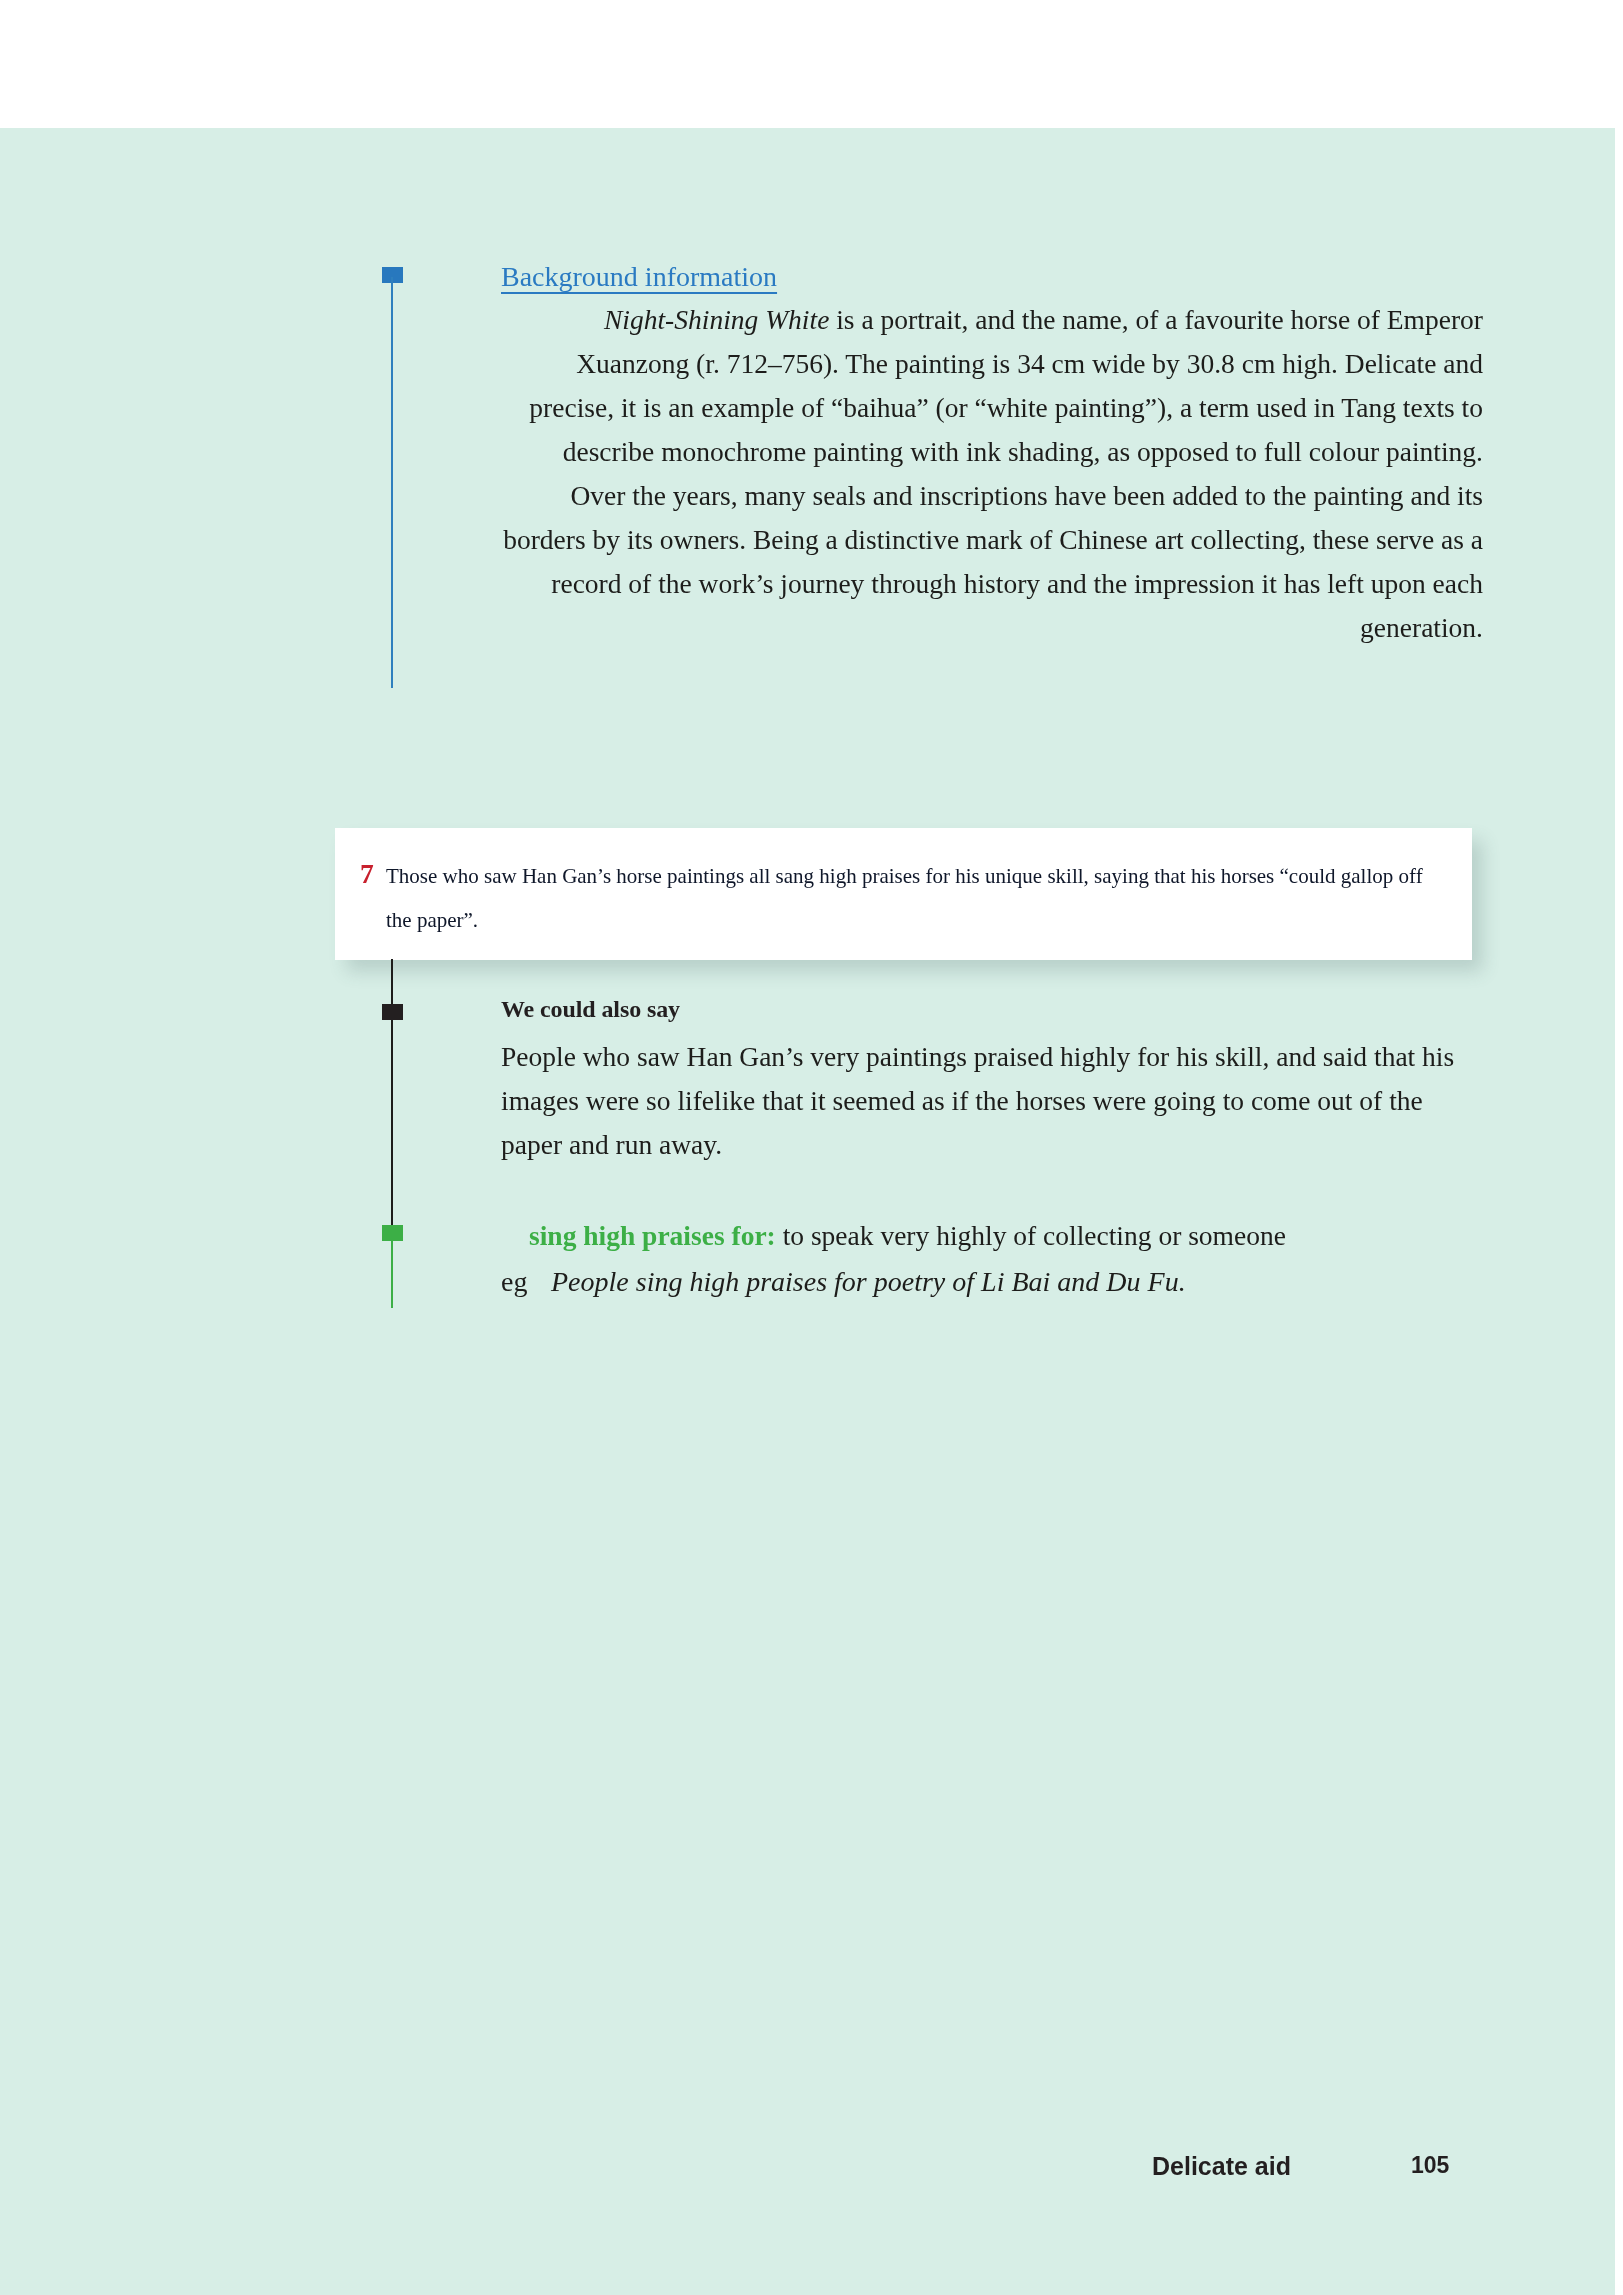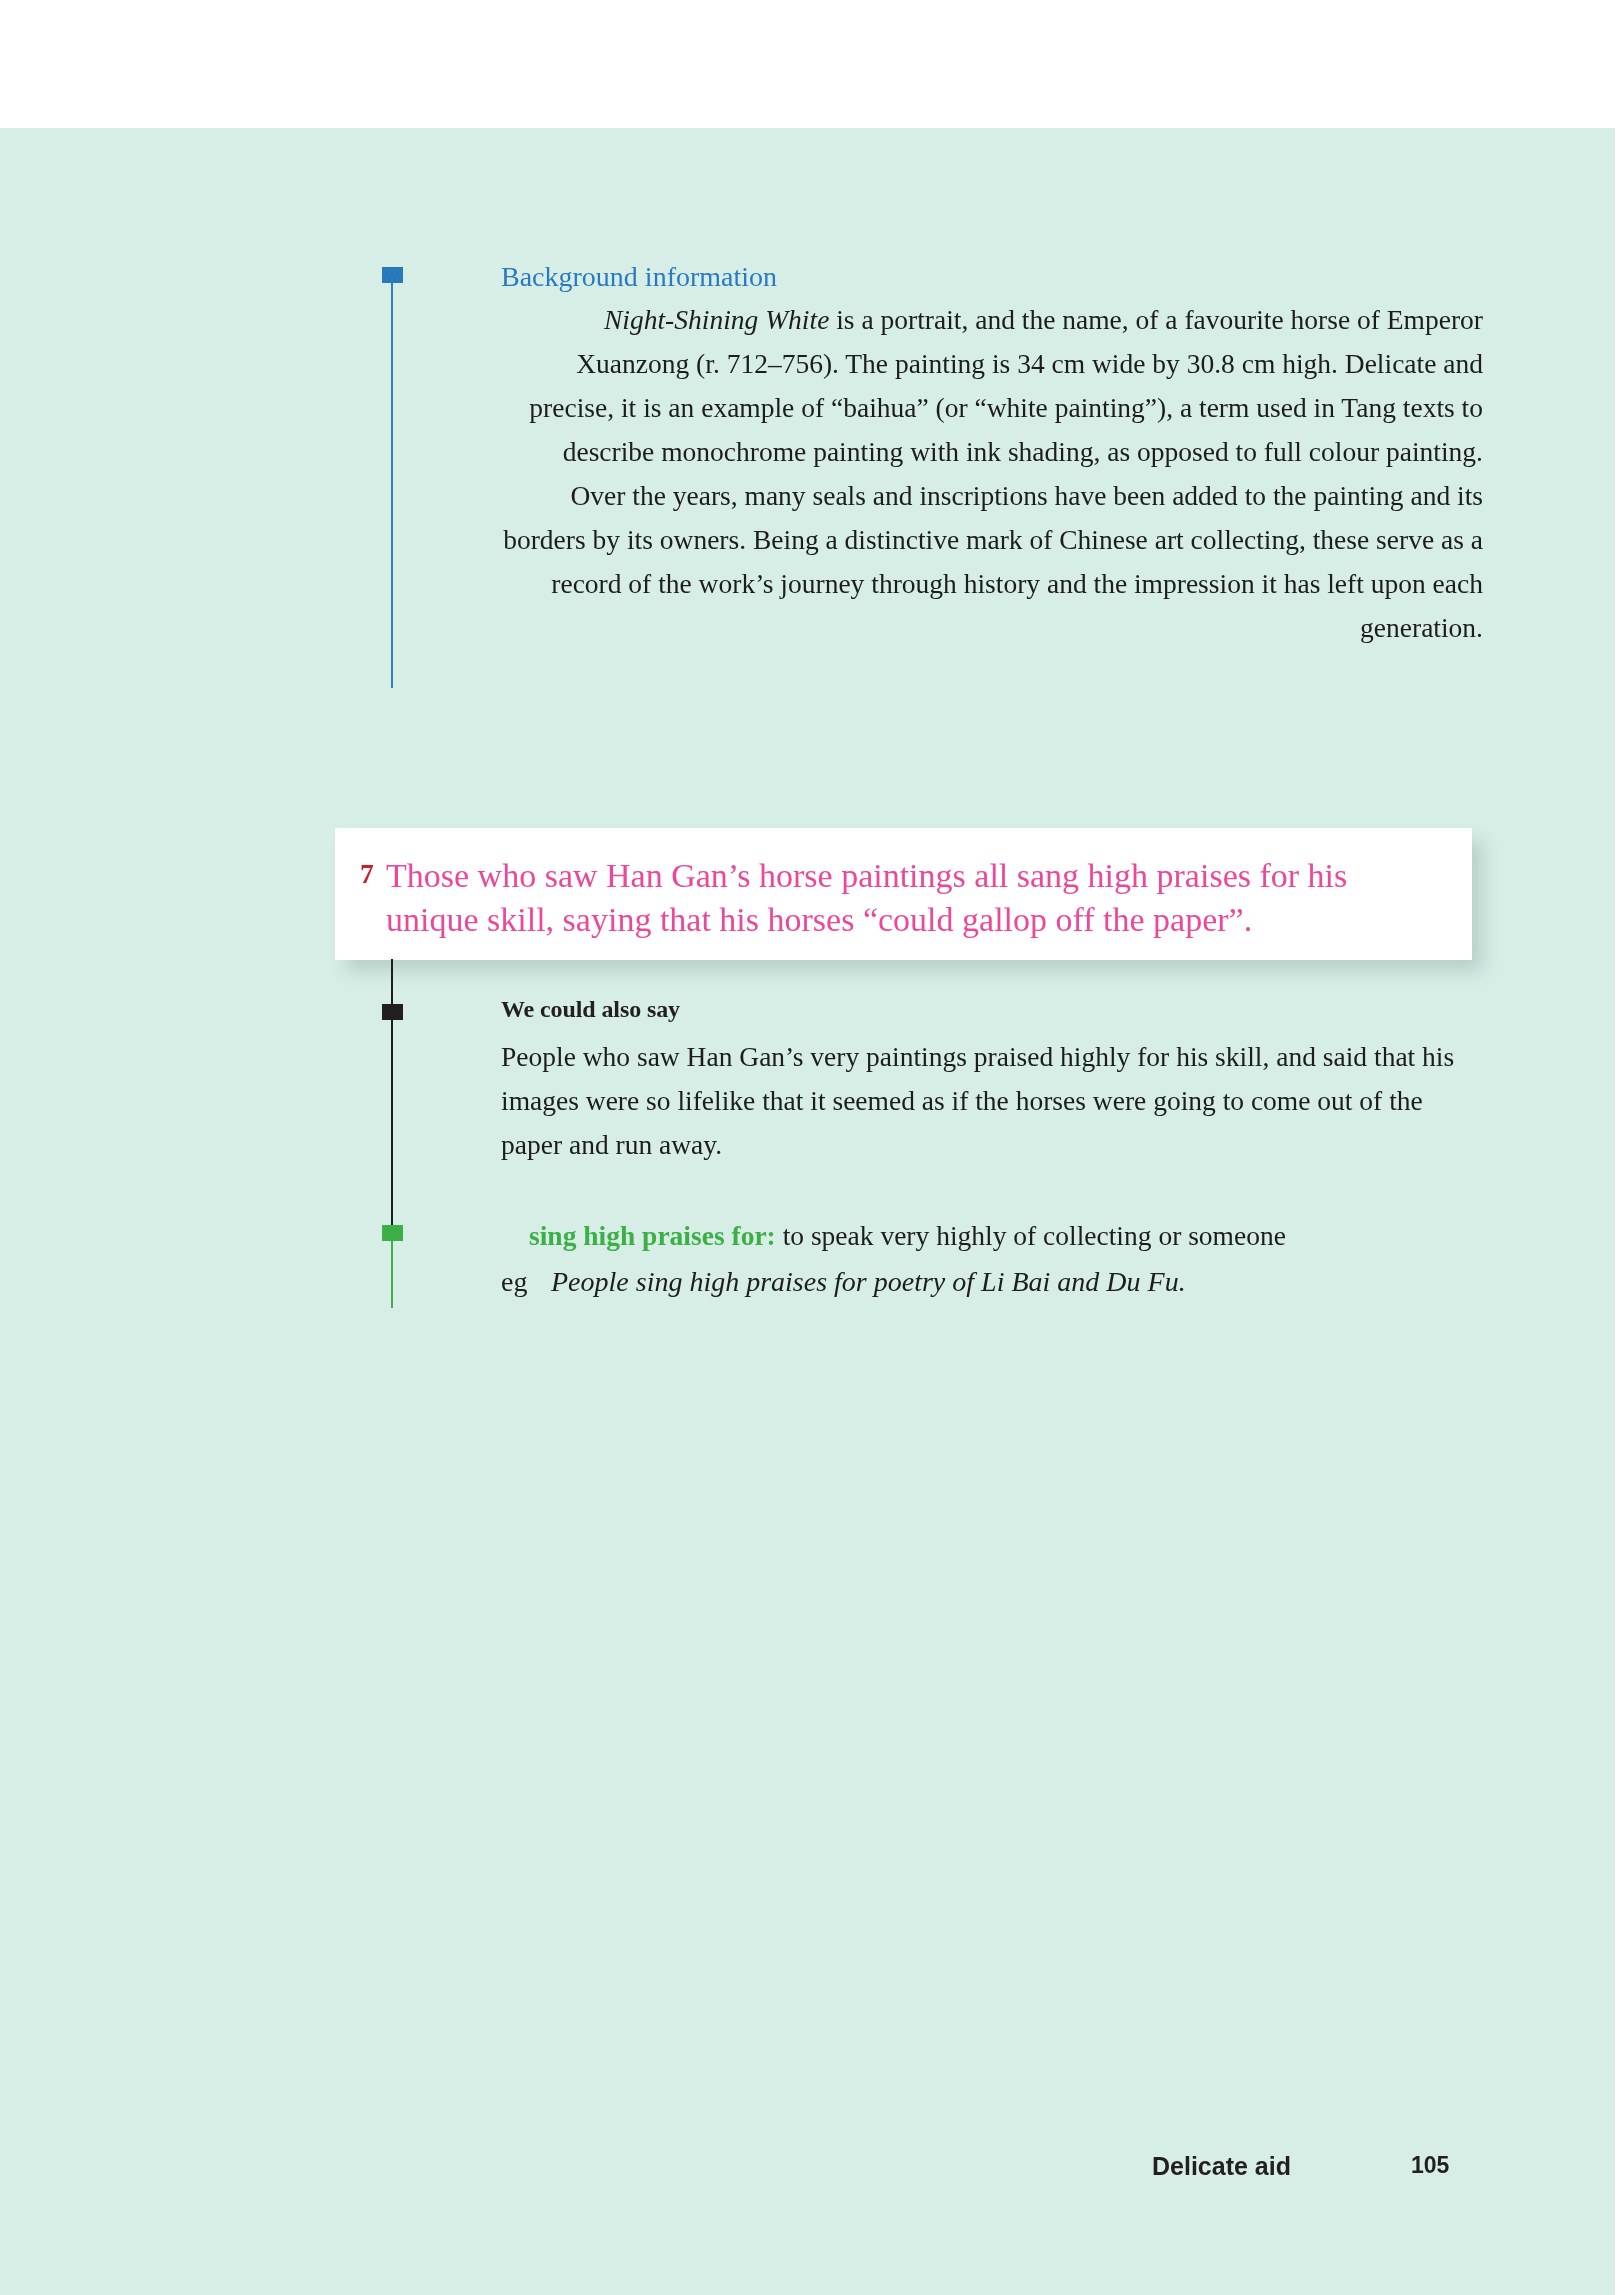--- a/index.html
+++ b/index.html
@@ -51,20 +51,21 @@
     height: 411px;
     background: #2e7fbe;
   }
   #bg-heading {
     position: absolute;
     left: 501px;
     top: 260px;
     font-size: 28px;
     line-height: 34px;
     color: #2a7ac2;
+    text-decoration: underline;
     text-underline-offset: 5.9px;
     text-decoration-thickness: 2px;
   }
   #bg-body {
     position: absolute;
     left: 501px;
     top: 298px;
     width: 982px;
     font-size: 27.5px;
     line-height: 44px;
@@ -91,23 +92,23 @@
     font-size: 27.5px;
     line-height: 39px;
     color: #c8202e;
     font-weight: bold;
   }
   #card-text {
     position: absolute;
     left: 51px;
     top: 25.5px;
     width: 1054px;
-    font-size: 34px;
-    line-height: 44px;
-    color: #ec4899;
+    font-size: 21px;
+    line-height: 44px;
+    color: #0f172a;
   }
 
   
   #say-rule {
     left: 391px;
     top: 959px;
     height: 270px;
     background: #1d1d1b;
   }
   #say-marker {

